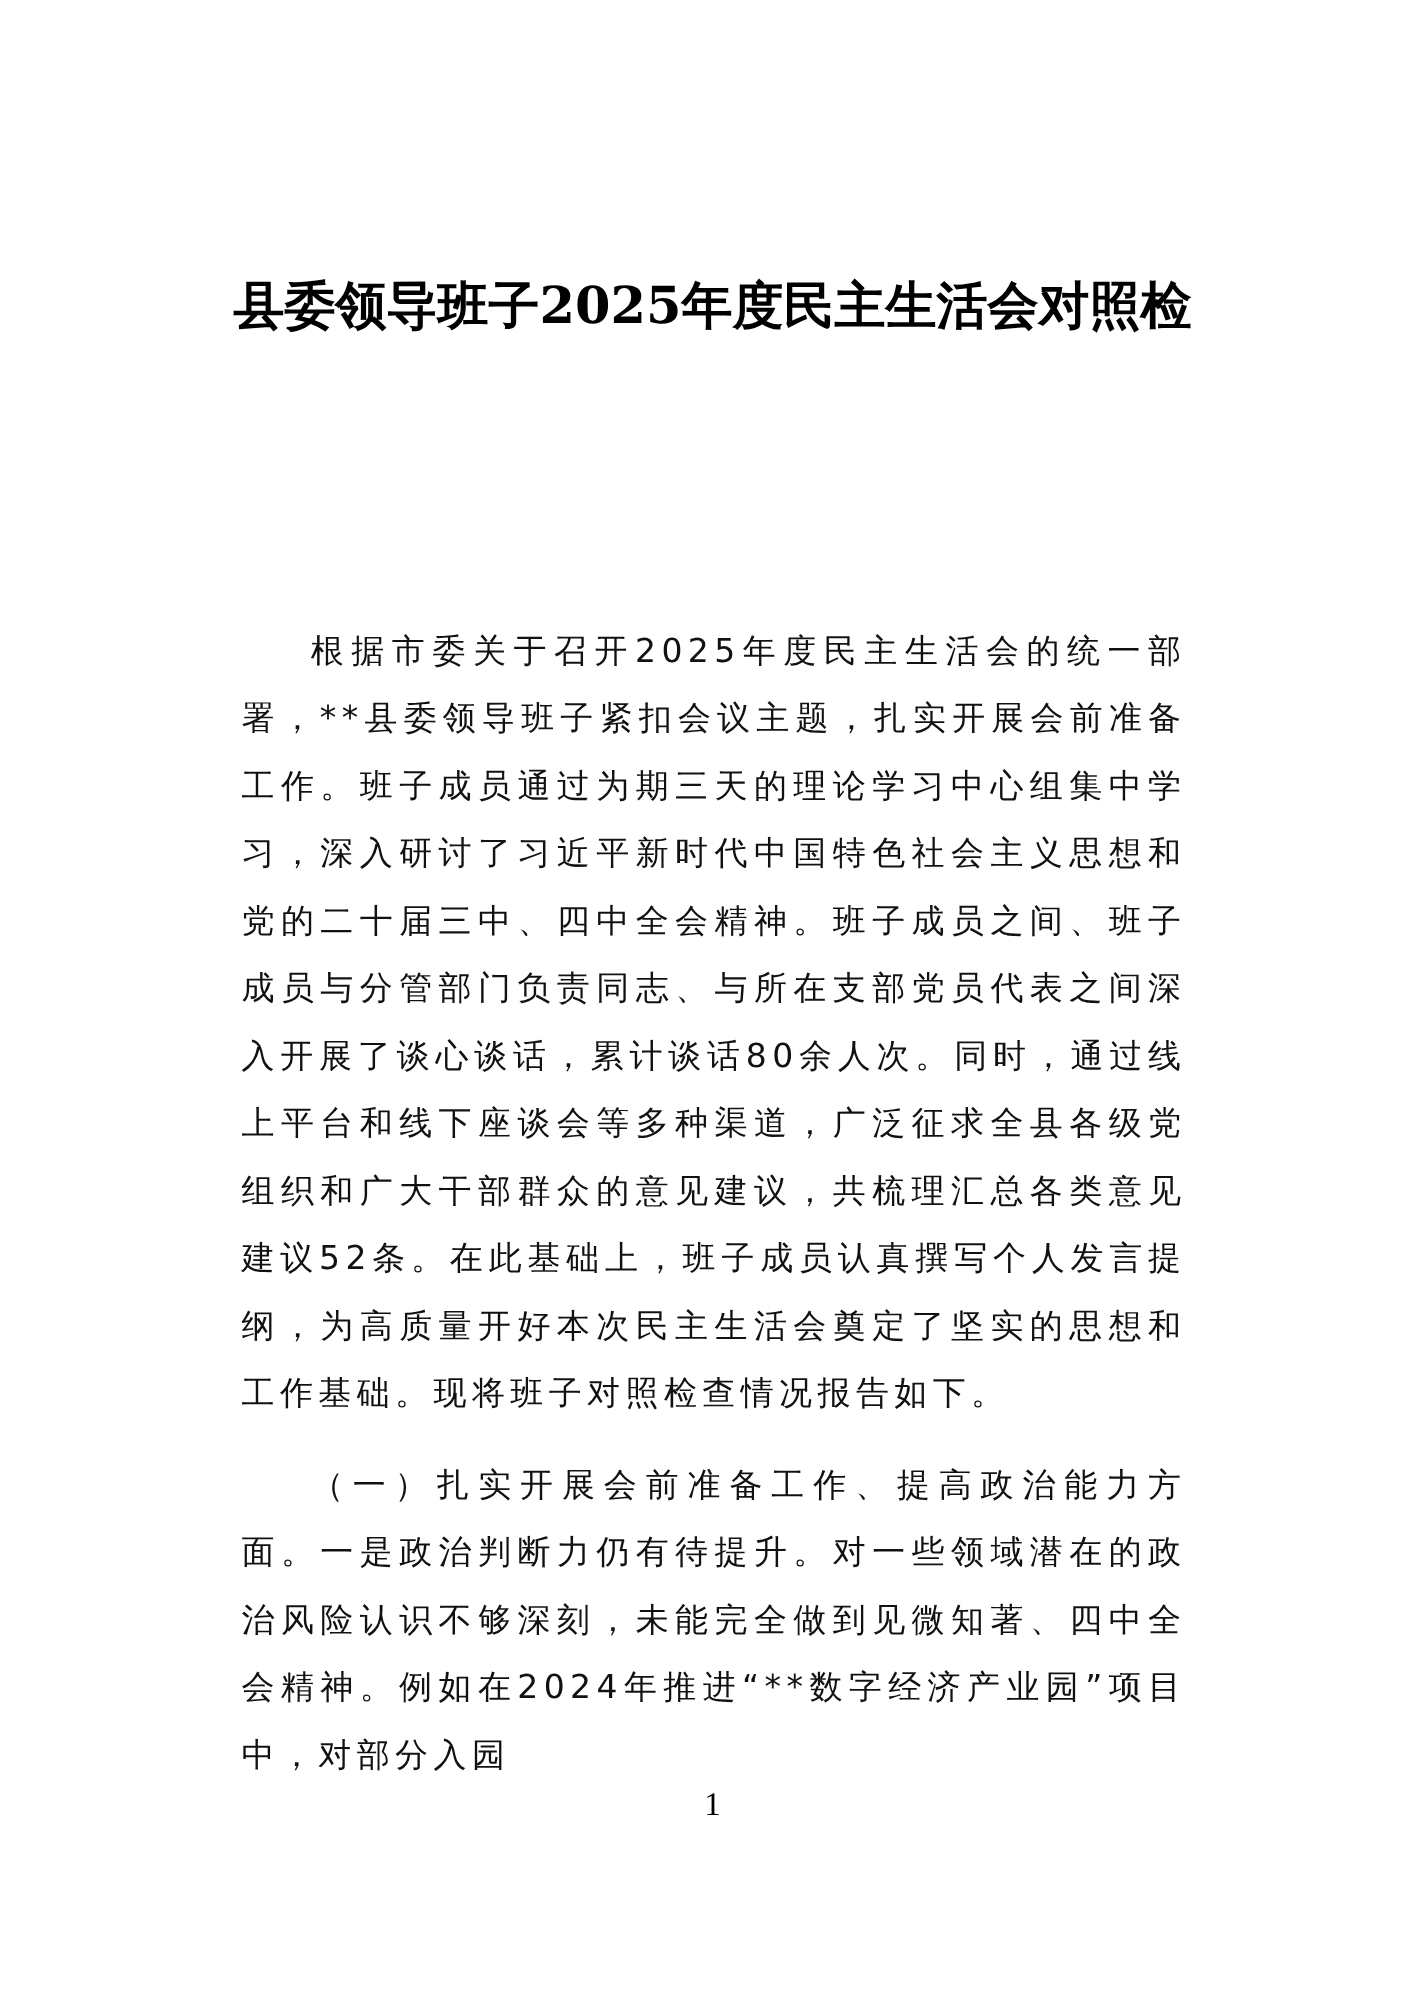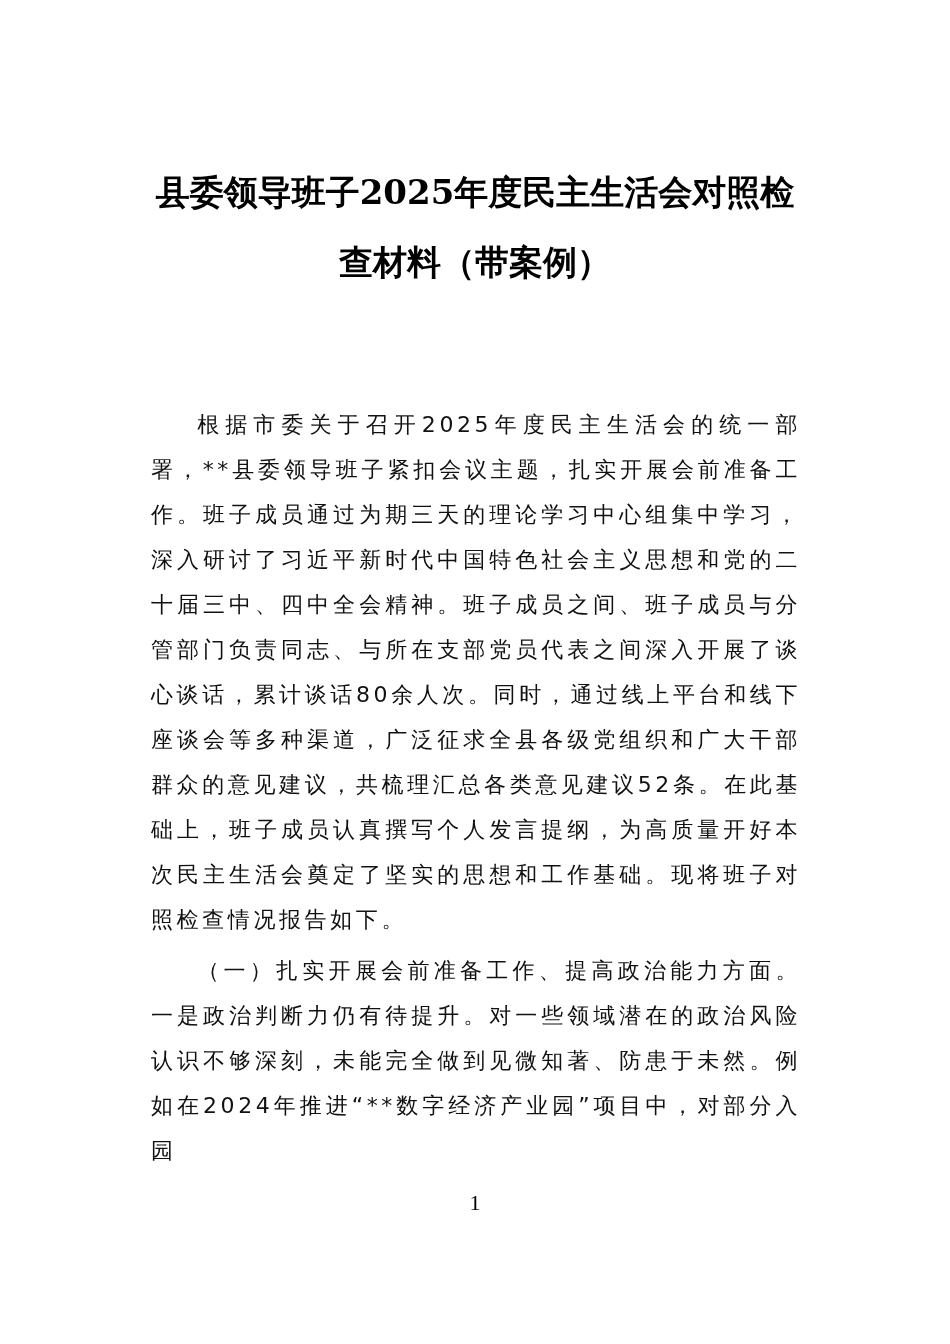--- a/index.html
+++ b/index.html
@@ -4,46 +4,45 @@
 <style>
   html, body { margin: 0; padding: 0; background: #ffffff; }
   body { width: 950px; height: 1344px; position: relative; overflow: hidden; }
   .page { position: absolute; left: 0; top: 0; width: 950px; height: 1344px; background: #fff; }
   .title {
     position: absolute; left: 140px; width: 670px;
     text-align: center; color: #000;
     font-family: "DejaVu Serif", "Liberation Serif", serif;
     font-weight: bold; font-size: 34px; line-height: 34px; letter-spacing: 0px;
   }
-  .title.l1 { top: 175px; text-align: center; }
+  .title.l1 { top: 187px; text-align: center; }
   .title.l2 { top: 245px; }
   .body {
     position: absolute; left: 145px; top: 396px; width: 662px;
     font-family: "DejaVu Sans", "Liberation Sans", sans-serif;
     font-size: 22px; color: #111;
     line-height: 45px;
     text-align: justify;
     text-justify: inter-character;
     letter-spacing: 3.6px;
   }
-  .body p { margin: 6px; }
+  .body p { margin: 16px; }
   .indent { text-indent: 2.1em; }
   .heading { font-weight: bold; letter-spacing: 0.5px; }
   .sub-lead { }
   .page-num {
     position: absolute; top: 1190px; left: 0; width: 950px; text-align: center;
     font-family: "Liberation Serif", "DejaVu Serif", serif; font-size: 22px; color: #000;
   }
 </style>
 </head>
 <body>
 
 <div class="page">
   <div class="title l1">县委领导班子2025年度民主生活会对照检</div>
-  <div class="title l2">查材料（带案例）</div>
 
   <div class="body">
     <p class="indent">根据市委关于召开2025年度民主生活会的统一部署，**县委领导班子紧扣会议主题，扎实开展会前准备工作。班子成员通过为期三天的理论学习中心组集中学习，深入研讨了习近平新时代中国特色社会主义思想和党的二十届三中、四中全会精神。班子成员之间、班子成员与分管部门负责同志、与所在支部党员代表之间深入开展了谈心谈话，累计谈话80余人次。同时，通过线上平台和线下座谈会等多种渠道，广泛征求全县各级党组织和广大干部群众的意见建议，共梳理汇总各类意见建议52条。在此基础上，班子成员认真撰写个人发言提纲，为高质量开好本次民主生活会奠定了坚实的思想和工作基础。现将班子对照检查情况报告如下。</p>
-    <p class="indent"><span class="sub-lead">（一）扎实开展会前准备工作、提高政治能力方面。</span><span>一是政治判断力仍有待提升。对一些领域潜在的政治风险认识不够深刻，未能完全做到见微知著、防患于未然。例如在2024年推进“**数字经济产业园”项目中，对部分入园</span></p>
+    <p class="indent"><span class="sub-lead">（一）扎实开展会前准备工作、提高政治能力方面。</span><span>一是政治判断力仍有待提升。对一些领域潜在的政治风险认识不够深刻，未能完全做到见微知著、四中全会精神。例如在2024年推进“**数字经济产业园”项目中，对部分入园</span></p>
   </div>
 
   <div class="page-num">1</div>
 </div>
 
 </body></html>

